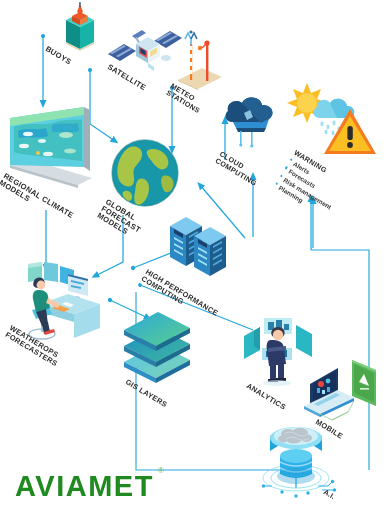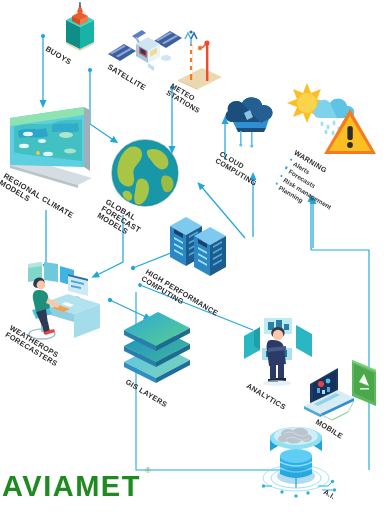--- a/index.html
+++ b/index.html
@@ -38,21 +38,21 @@
   .warnbox li{
     font-size:6.4px;color:#3a3a3a;line-height:1.45;font-weight:600;
     position:relative;padding-left:5px;
   }
   .warnbox li:before{
     content:"";position:absolute;left:0;top:2.2px;
     width:2.2px;height:2.2px;border-radius:50%;background:#23a3d8;
   }
 
   
-  #logo{position:absolute;left:2px;top:470px;}
+  #logo{position:absolute;left:15px;top:470px;}
   #logo .word{
     font-family:"Liberation Sans", sans-serif;
     font-size:29px;font-weight:700;color:#1f8a1f;letter-spacing:1.5px;
   }
   #logo .reg{
     position:absolute;right:-10px;top:-4px;
     font-size:8px;color:#5cb85c;
   }
 </style>
 </head>

